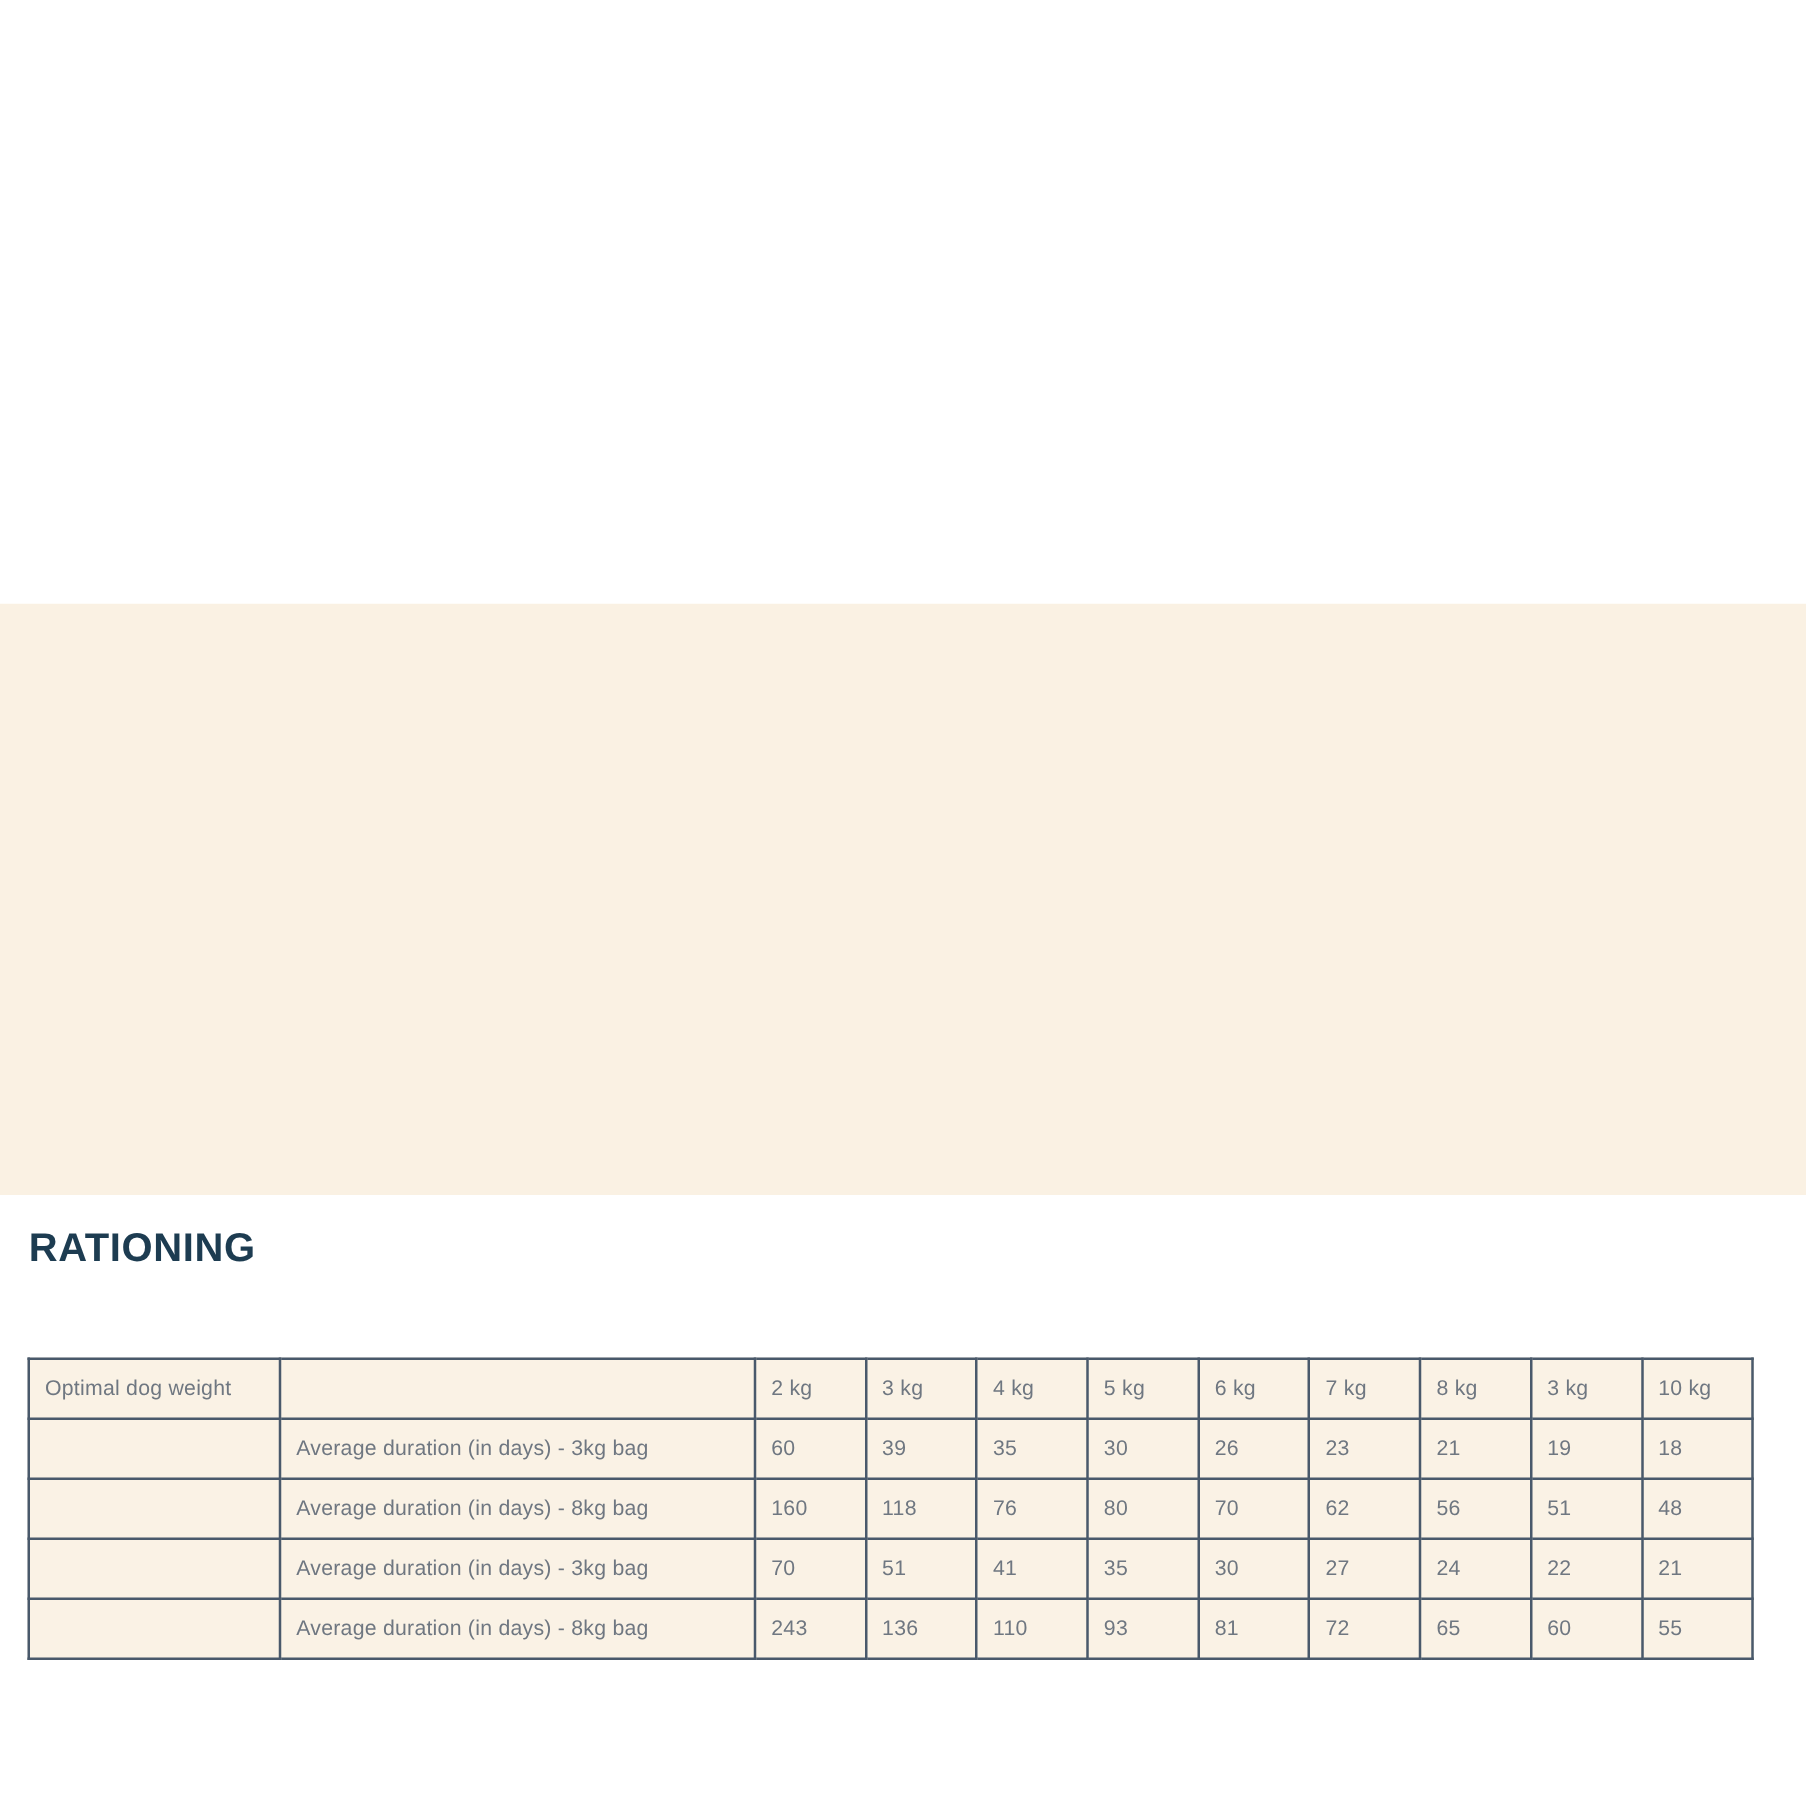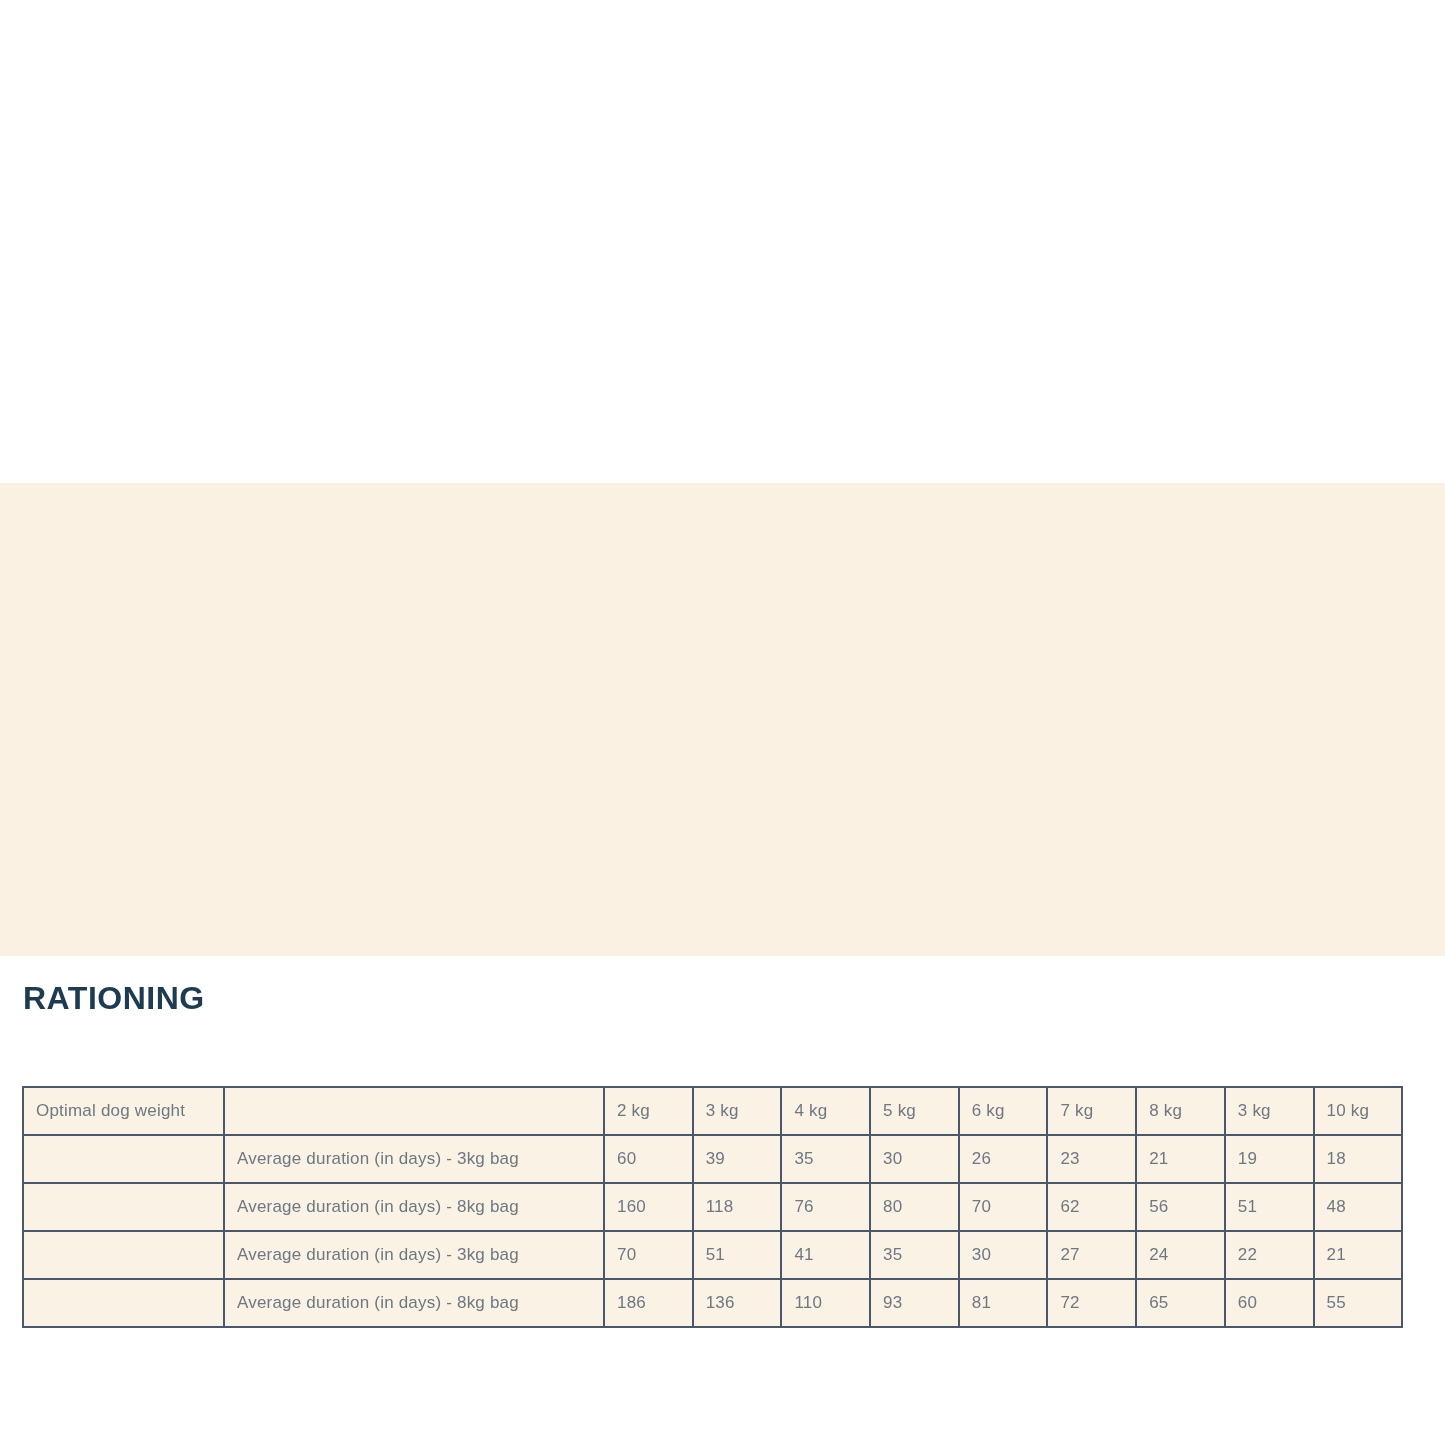--- a/index.html
+++ b/index.html
@@ -133,21 +133,21 @@
           <td>30</td>
           <td>27</td>
           <td>24</td>
           <td>22</td>
           <td>21</td>
         </tr>
 
         <tr>
           <td></td>
           <td>Average duration (in days) - 8kg bag</td>
-          <td>186</td>
+          <td>243</td>
           <td>136</td>
           <td>110</td>
           <td>93</td>
           <td>81</td>
           <td>72</td>
           <td>65</td>
           <td>60</td>
           <td>55</td>
         </tr>
       </tbody>

